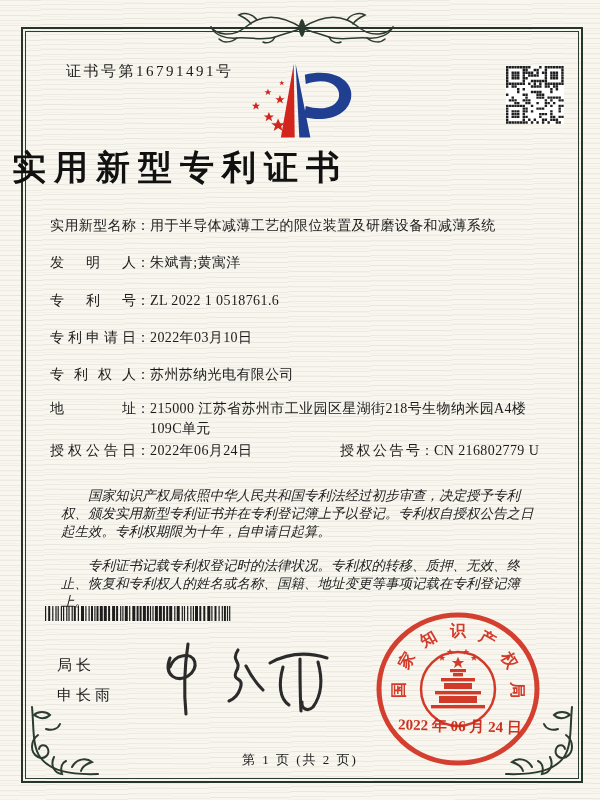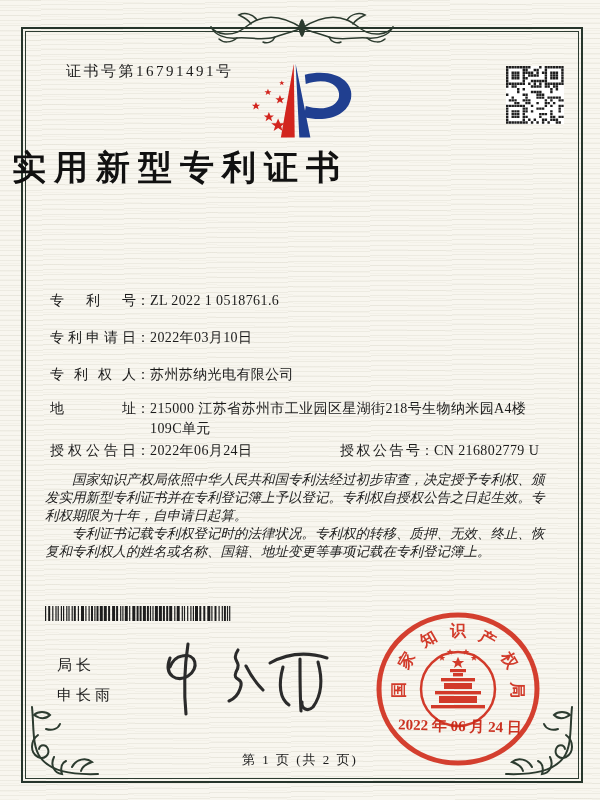--- a/index.html
+++ b/index.html
@@ -23,21 +23,21 @@
   .title{position:absolute;left:12px;top:145px;width:100%;text-align:left;
     font-size:34px;font-weight:bold;letter-spacing:8px;color:#111;}
   .row{position:absolute;left:50px;width:512px;font-size:14px;line-height:20px;}
   .lbl{display:inline-block;width:86px;text-align:justify;text-align-last:justify;text-justify:inter-character;vertical-align:top;}
   .lbl2{display:inline-block;width:80px;text-align:justify;text-align-last:justify;text-justify:inter-character;vertical-align:top;margin-left:32px;}
   .colon{vertical-align:top;}
   .val{letter-spacing:0.4px;vertical-align:top;}
   .val-fixed{display:inline-block;width:158px;}
   .val-addr{display:inline-block;width:402px;}
   .paras{position:absolute;left:45px;top:471px;width:512px;font-size:13.5px;line-height:18px;font-style:italic;color:#222;}
-  .paras p{margin:0;text-indent:2em;font-style:italic;}
+  .paras p{margin:16px;text-indent:2em;font-style:italic;}
   .barcode{position:absolute;left:45px;top:606px;}
   .officer{position:absolute;left:57px;top:650px;font-size:15px;letter-spacing:4px;line-height:30px;}
   .signature{position:absolute;left:150px;top:632px;}
   .seal{position:absolute;left:373px;top:605px;width:170px;height:170px;}
   .seal svg{position:absolute;left:0;top:0;}
   .seal-ring{position:absolute;left:0;top:0;width:170px;height:170px;}
   .seal-char{position:absolute;left:50%;top:50%;width:20px;height:20px;margin:-10px 0 0 -10px;
     text-align:center;font-size:16px;line-height:20px;font-weight:bold;color:#cf2b1a;opacity:.92;}
   .seal-date{position:absolute;left:366px;top:717px;width:188px;text-align:center;
     color:#c92817;font-size:15px;font-weight:bold;transform:rotate(1.6deg);opacity:.95;}
@@ -95,20 +95,26 @@
     <use href="#star" transform="translate(38,71) scale(0.75)" fill="#d2251e"></use>
   </svg>
 
   <svg class="qr" width="58" height="58" viewBox="0 0 58 58">
     <rect width="58" height="58" fill="#ffffff"></rect>
     <path id="qrPath" fill="#1d1d1d" d="M0.00,0.00h2.41v2.41h-2.41zM2.76,0.00h2.41v2.41h-2.41zM5.52,0.00h2.41v2.41h-2.41zM8.29,0.00h2.41v2.41h-2.41zM11.05,0.00h2.41v2.41h-2.41zM13.81,0.00h2.41v2.41h-2.41zM16.57,0.00h2.41v2.41h-2.41zM19.33,0.00h2.41v2.41h-2.41zM22.10,0.00h2.41v2.41h-2.41zM33.14,0.00h2.41v2.41h-2.41zM38.67,0.00h2.41v2.41h-2.41zM41.43,0.00h2.41v2.41h-2.41zM44.19,0.00h2.41v2.41h-2.41zM46.95,0.00h2.41v2.41h-2.41zM49.71,0.00h2.41v2.41h-2.41zM52.48,0.00h2.41v2.41h-2.41zM55.24,0.00h2.41v2.41h-2.41zM0.00,2.76h2.41v2.41h-2.41zM16.57,2.76h2.41v2.41h-2.41zM19.33,2.76h2.41v2.41h-2.41zM27.62,2.76h2.41v2.41h-2.41zM30.38,2.76h2.41v2.41h-2.41zM38.67,2.76h2.41v2.41h-2.41zM55.24,2.76h2.41v2.41h-2.41zM0.00,5.52h2.41v2.41h-2.41zM5.52,5.52h2.41v2.41h-2.41zM8.29,5.52h2.41v2.41h-2.41zM11.05,5.52h2.41v2.41h-2.41zM16.57,5.52h2.41v2.41h-2.41zM19.33,5.52h2.41v2.41h-2.41zM22.10,5.52h2.41v2.41h-2.41zM24.86,5.52h2.41v2.41h-2.41zM30.38,5.52h2.41v2.41h-2.41zM35.90,5.52h2.41v2.41h-2.41zM38.67,5.52h2.41v2.41h-2.41zM44.19,5.52h2.41v2.41h-2.41zM46.95,5.52h2.41v2.41h-2.41zM49.71,5.52h2.41v2.41h-2.41zM55.24,5.52h2.41v2.41h-2.41zM0.00,8.29h2.41v2.41h-2.41zM5.52,8.29h2.41v2.41h-2.41zM8.29,8.29h2.41v2.41h-2.41zM11.05,8.29h2.41v2.41h-2.41zM16.57,8.29h2.41v2.41h-2.41zM22.10,8.29h2.41v2.41h-2.41zM24.86,8.29h2.41v2.41h-2.41zM27.62,8.29h2.41v2.41h-2.41zM30.38,8.29h2.41v2.41h-2.41zM38.67,8.29h2.41v2.41h-2.41zM44.19,8.29h2.41v2.41h-2.41zM46.95,8.29h2.41v2.41h-2.41zM49.71,8.29h2.41v2.41h-2.41zM55.24,8.29h2.41v2.41h-2.41zM0.00,11.05h2.41v2.41h-2.41zM5.52,11.05h2.41v2.41h-2.41zM8.29,11.05h2.41v2.41h-2.41zM11.05,11.05h2.41v2.41h-2.41zM16.57,11.05h2.41v2.41h-2.41zM19.33,11.05h2.41v2.41h-2.41zM38.67,11.05h2.41v2.41h-2.41zM44.19,11.05h2.41v2.41h-2.41zM46.95,11.05h2.41v2.41h-2.41zM49.71,11.05h2.41v2.41h-2.41zM55.24,11.05h2.41v2.41h-2.41zM0.00,13.81h2.41v2.41h-2.41zM16.57,13.81h2.41v2.41h-2.41zM24.86,13.81h2.41v2.41h-2.41zM27.62,13.81h2.41v2.41h-2.41zM30.38,13.81h2.41v2.41h-2.41zM33.14,13.81h2.41v2.41h-2.41zM35.90,13.81h2.41v2.41h-2.41zM38.67,13.81h2.41v2.41h-2.41zM55.24,13.81h2.41v2.41h-2.41zM0.00,16.57h2.41v2.41h-2.41zM2.76,16.57h2.41v2.41h-2.41zM5.52,16.57h2.41v2.41h-2.41zM8.29,16.57h2.41v2.41h-2.41zM11.05,16.57h2.41v2.41h-2.41zM13.81,16.57h2.41v2.41h-2.41zM16.57,16.57h2.41v2.41h-2.41zM22.10,16.57h2.41v2.41h-2.41zM27.62,16.57h2.41v2.41h-2.41zM33.14,16.57h2.41v2.41h-2.41zM38.67,16.57h2.41v2.41h-2.41zM41.43,16.57h2.41v2.41h-2.41zM44.19,16.57h2.41v2.41h-2.41zM46.95,16.57h2.41v2.41h-2.41zM49.71,16.57h2.41v2.41h-2.41zM52.48,16.57h2.41v2.41h-2.41zM55.24,16.57h2.41v2.41h-2.41zM0.00,19.33h2.41v2.41h-2.41zM5.52,19.33h2.41v2.41h-2.41zM8.29,19.33h2.41v2.41h-2.41zM24.86,19.33h2.41v2.41h-2.41zM27.62,19.33h2.41v2.41h-2.41zM30.38,19.33h2.41v2.41h-2.41zM33.14,19.33h2.41v2.41h-2.41zM38.67,19.33h2.41v2.41h-2.41zM41.43,19.33h2.41v2.41h-2.41zM46.95,19.33h2.41v2.41h-2.41zM49.71,19.33h2.41v2.41h-2.41zM11.05,22.10h2.41v2.41h-2.41zM16.57,22.10h2.41v2.41h-2.41zM44.19,22.10h2.41v2.41h-2.41zM49.71,22.10h2.41v2.41h-2.41zM11.05,24.86h2.41v2.41h-2.41zM24.86,24.86h2.41v2.41h-2.41zM27.62,24.86h2.41v2.41h-2.41zM30.38,24.86h2.41v2.41h-2.41zM33.14,24.86h2.41v2.41h-2.41zM44.19,24.86h2.41v2.41h-2.41zM0.00,27.62h2.41v2.41h-2.41zM16.57,27.62h2.41v2.41h-2.41zM19.33,27.62h2.41v2.41h-2.41zM30.38,27.62h2.41v2.41h-2.41zM33.14,27.62h2.41v2.41h-2.41zM35.90,27.62h2.41v2.41h-2.41zM5.52,30.38h2.41v2.41h-2.41zM19.33,30.38h2.41v2.41h-2.41zM30.38,30.38h2.41v2.41h-2.41zM33.14,30.38h2.41v2.41h-2.41zM35.90,30.38h2.41v2.41h-2.41zM41.43,30.38h2.41v2.41h-2.41zM44.19,30.38h2.41v2.41h-2.41zM46.95,30.38h2.41v2.41h-2.41zM49.71,30.38h2.41v2.41h-2.41zM52.48,30.38h2.41v2.41h-2.41zM2.76,33.14h2.41v2.41h-2.41zM5.52,33.14h2.41v2.41h-2.41zM8.29,33.14h2.41v2.41h-2.41zM16.57,33.14h2.41v2.41h-2.41zM19.33,33.14h2.41v2.41h-2.41zM22.10,33.14h2.41v2.41h-2.41zM38.67,33.14h2.41v2.41h-2.41zM44.19,33.14h2.41v2.41h-2.41zM52.48,33.14h2.41v2.41h-2.41zM55.24,33.14h2.41v2.41h-2.41zM8.29,35.90h2.41v2.41h-2.41zM11.05,35.90h2.41v2.41h-2.41zM19.33,35.90h2.41v2.41h-2.41zM22.10,35.90h2.41v2.41h-2.41zM30.38,35.90h2.41v2.41h-2.41zM38.67,35.90h2.41v2.41h-2.41zM41.43,35.90h2.41v2.41h-2.41zM46.95,35.90h2.41v2.41h-2.41zM0.00,38.67h2.41v2.41h-2.41zM2.76,38.67h2.41v2.41h-2.41zM5.52,38.67h2.41v2.41h-2.41zM8.29,38.67h2.41v2.41h-2.41zM11.05,38.67h2.41v2.41h-2.41zM13.81,38.67h2.41v2.41h-2.41zM16.57,38.67h2.41v2.41h-2.41zM24.86,38.67h2.41v2.41h-2.41zM38.67,38.67h2.41v2.41h-2.41zM44.19,38.67h2.41v2.41h-2.41zM52.48,38.67h2.41v2.41h-2.41zM55.24,38.67h2.41v2.41h-2.41zM0.00,41.43h2.41v2.41h-2.41zM16.57,41.43h2.41v2.41h-2.41zM19.33,41.43h2.41v2.41h-2.41zM30.38,41.43h2.41v2.41h-2.41zM33.14,41.43h2.41v2.41h-2.41zM35.90,41.43h2.41v2.41h-2.41zM52.48,41.43h2.41v2.41h-2.41zM0.00,44.19h2.41v2.41h-2.41zM5.52,44.19h2.41v2.41h-2.41zM8.29,44.19h2.41v2.41h-2.41zM11.05,44.19h2.41v2.41h-2.41zM16.57,44.19h2.41v2.41h-2.41zM19.33,44.19h2.41v2.41h-2.41zM24.86,44.19h2.41v2.41h-2.41zM44.19,44.19h2.41v2.41h-2.41zM52.48,44.19h2.41v2.41h-2.41zM0.00,46.95h2.41v2.41h-2.41zM5.52,46.95h2.41v2.41h-2.41zM8.29,46.95h2.41v2.41h-2.41zM11.05,46.95h2.41v2.41h-2.41zM16.57,46.95h2.41v2.41h-2.41zM33.14,46.95h2.41v2.41h-2.41zM35.90,46.95h2.41v2.41h-2.41zM38.67,46.95h2.41v2.41h-2.41zM44.19,46.95h2.41v2.41h-2.41zM0.00,49.71h2.41v2.41h-2.41zM5.52,49.71h2.41v2.41h-2.41zM8.29,49.71h2.41v2.41h-2.41zM11.05,49.71h2.41v2.41h-2.41zM16.57,49.71h2.41v2.41h-2.41zM19.33,49.71h2.41v2.41h-2.41zM33.14,49.71h2.41v2.41h-2.41zM44.19,49.71h2.41v2.41h-2.41zM46.95,49.71h2.41v2.41h-2.41zM52.48,49.71h2.41v2.41h-2.41zM55.24,49.71h2.41v2.41h-2.41zM0.00,52.48h2.41v2.41h-2.41zM16.57,52.48h2.41v2.41h-2.41zM22.10,52.48h2.41v2.41h-2.41zM27.62,52.48h2.41v2.41h-2.41zM35.90,52.48h2.41v2.41h-2.41zM38.67,52.48h2.41v2.41h-2.41zM44.19,52.48h2.41v2.41h-2.41zM46.95,52.48h2.41v2.41h-2.41zM49.71,52.48h2.41v2.41h-2.41zM0.00,55.24h2.41v2.41h-2.41zM2.76,55.24h2.41v2.41h-2.41zM5.52,55.24h2.41v2.41h-2.41zM8.29,55.24h2.41v2.41h-2.41zM11.05,55.24h2.41v2.41h-2.41zM13.81,55.24h2.41v2.41h-2.41zM16.57,55.24h2.41v2.41h-2.41zM19.33,55.24h2.41v2.41h-2.41zM24.86,55.24h2.41v2.41h-2.41zM30.38,55.24h2.41v2.41h-2.41zM35.90,55.24h2.41v2.41h-2.41zM41.43,55.24h2.41v2.41h-2.41zM49.71,55.24h2.41v2.41h-2.41zM52.48,55.24h2.41v2.41h-2.41z"></path>
   </svg>
 
   <div class="title">实用新型专利证书</div>
 
+  <div class="row" style="top:216px">
+    <span class="lbl">实用新型名称</span><span class="colon">：</span><span class="val">用于半导体减薄工艺的限位装置及研磨设备和减薄系统</span>
+  </div>
+  <div class="row" style="top:253px">
+    <span class="lbl">发明人</span><span class="colon">：</span><span class="val">朱斌青;黄寓洋</span>
+  </div>
   <div class="row" style="top:291px">
     <span class="lbl">专利号</span><span class="colon">：</span><span class="val">ZL 2022 1 0518761.6</span>
   </div>
   <div class="row" style="top:328px">
     <span class="lbl">专利申请日</span><span class="colon">：</span><span class="val">2022年03月10日</span>
   </div>
   <div class="row" style="top:365px">
     <span class="lbl">专利权人</span><span class="colon">：</span><span class="val">苏州苏纳光电有限公司</span>
   </div>
   <div class="row" style="top:399px">

